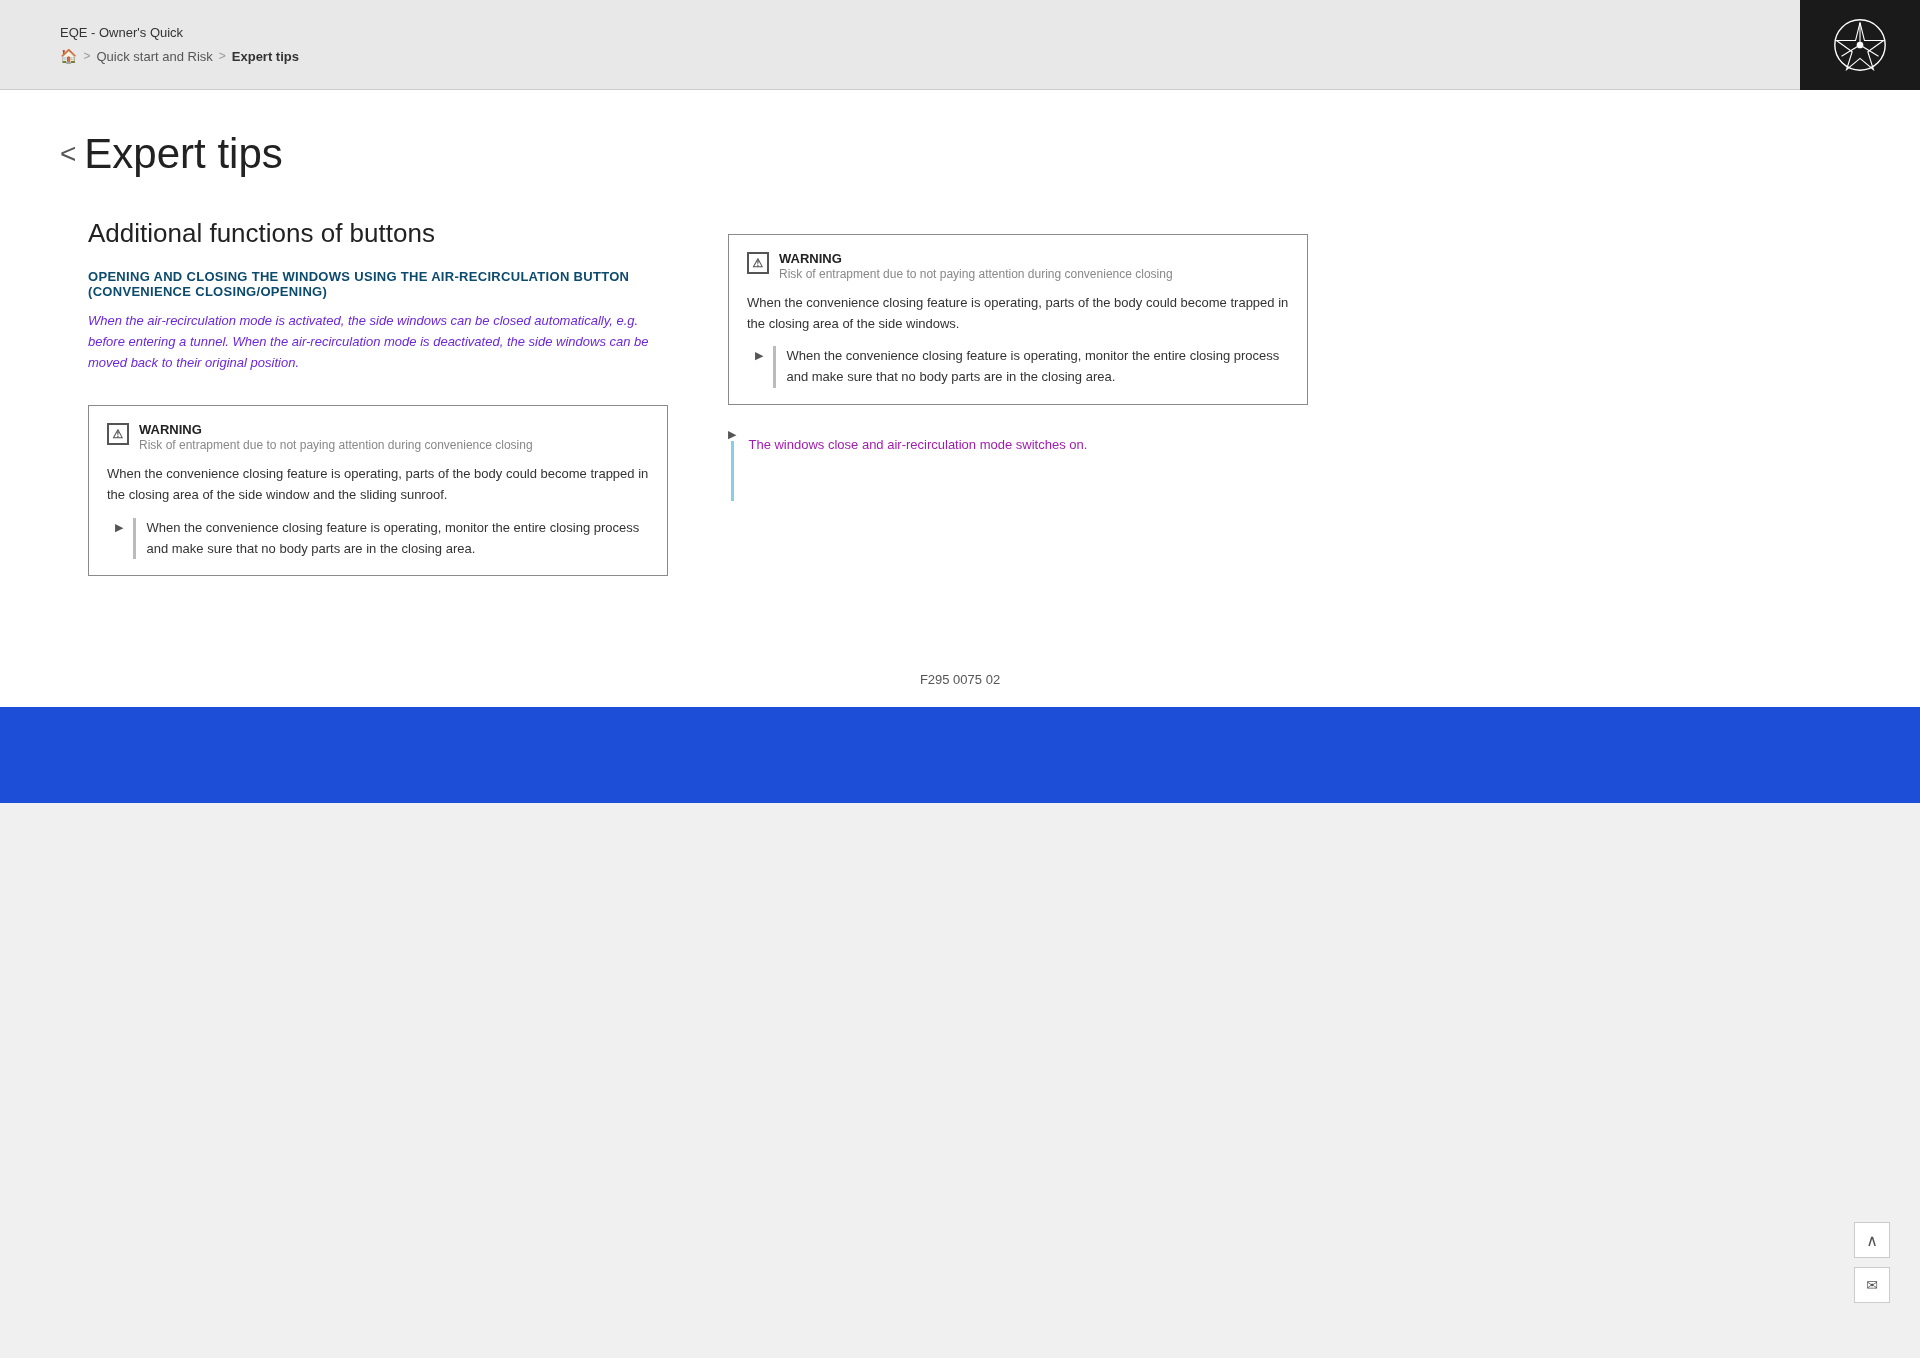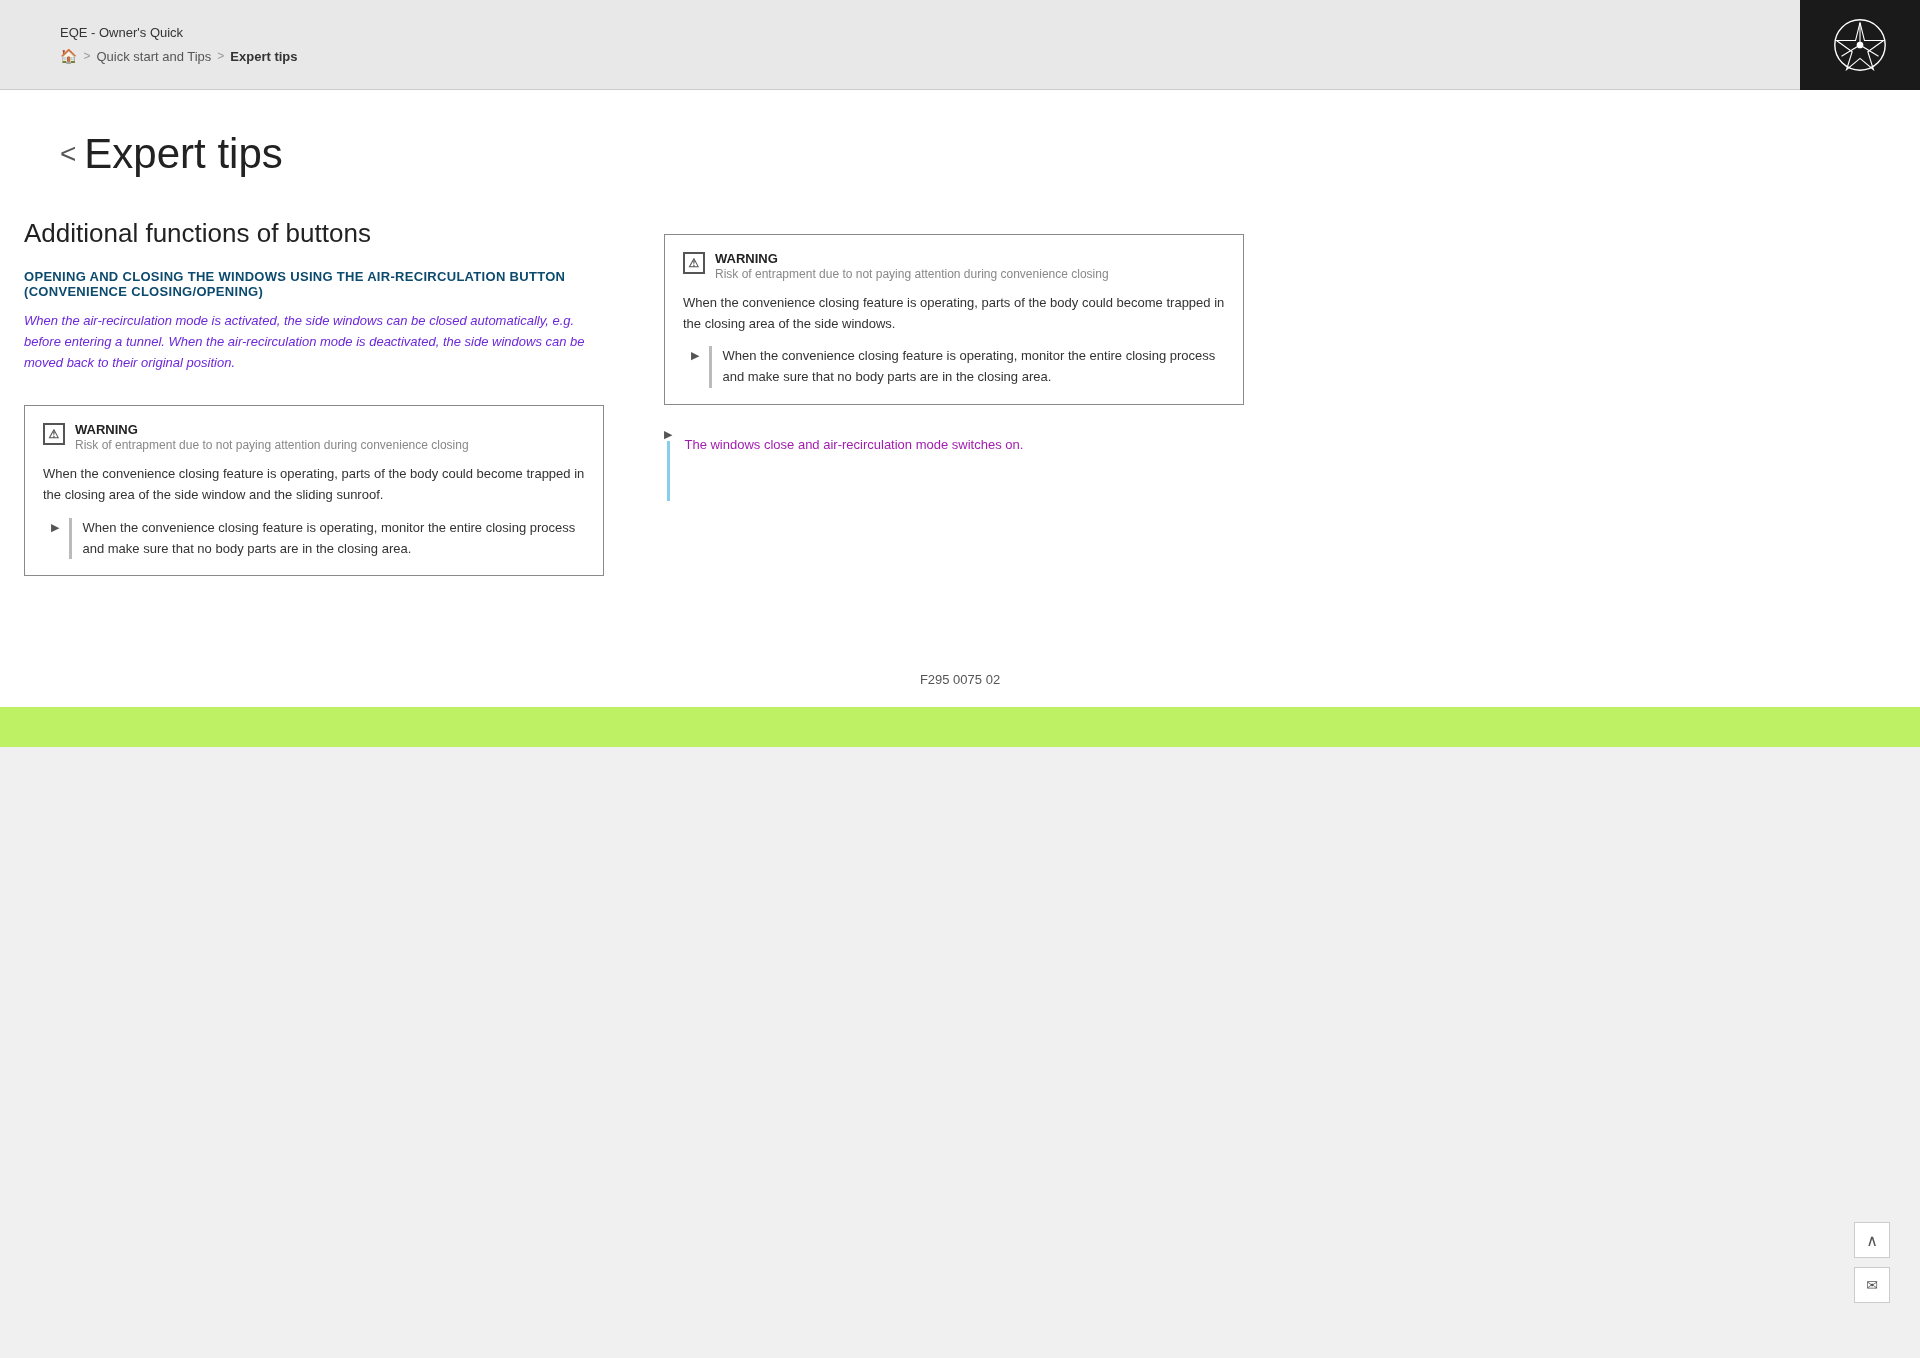--- a/index.html
+++ b/index.html
@@ -79,21 +79,21 @@
     }
     .page-title {
       font-size: 42px;
       font-weight: 300;
       color: #222;
     }
 
     
     .main-content {
       background: white;
-      padding: 20px 60px 60px 24px;
+      padding: 20px 60px 60px 88px;
       display: flex;
       gap: 60px;
     }
     .left-column {
       flex: 1;
       max-width: 580px;
     }
     .right-column {
       flex: 1;
       max-width: 580px;
@@ -290,21 +290,21 @@
   </style>
 </head>
 <body>
 
 <div class="header">
   <div class="header-left">
     <div class="header-title">EQE - Owner's Quick</div>
     <div class="breadcrumb">
       <span class="breadcrumb-home">🏠</span>
       <span class="breadcrumb-sep">&gt;</span>
-      <span>Quick start and Tips</span>
+      <span>Quick start and Risk</span>
       <span class="breadcrumb-sep">&gt;</span>
       <span class="breadcrumb-current">Expert tips</span>
     </div>
   </div>
   <div class="logo-bg">
     <svg class="mercedes-star" viewBox="0 0 100 100" xmlns="http://www.w3.org/2000/svg">
       <circle cx="50" cy="50" r="45" fill="none" stroke="white" stroke-width="2.5"></circle>
       <polygon points="50,10 58,42 92,42 64,62 74,94 50,74 26,94 36,62 8,42 42,42" fill="none" stroke="white" stroke-width="2"></polygon>
 
       <line x1="50" y1="50" x2="50" y2="10" stroke="white" stroke-width="2"></line>
@@ -374,20 +374,20 @@
         <div class="bullet-line"></div>
       </div>
       <div>
         <p class="bullet-sub-text">The windows close and air-recirculation mode switches on.</p>
       </div>
     </div>
 
   </div>
 </div>
 
-<div style="background:#bef264; padding-bottom: 40px;">
+<div style="background:#1d4ed8; padding-bottom: 96px;">
   <div class="page-footer">
     <span>F295 0075 02</span>
   </div>
 </div>
 
 <div class="scroll-top-btn">∧</div>
 <div class="bottom-icon-btn">✉</div>
 
 </body></html>

